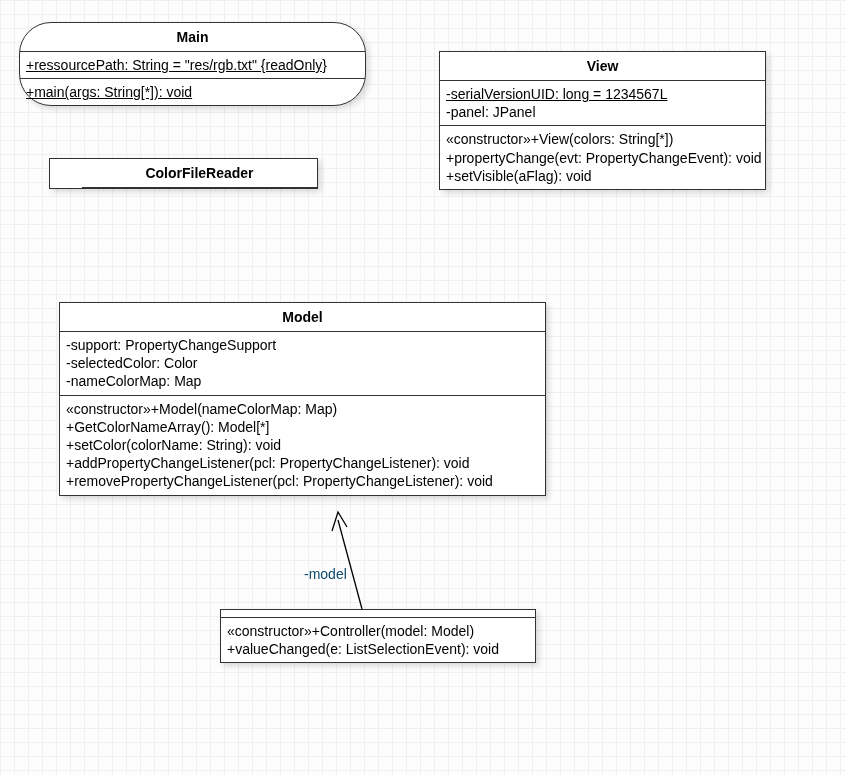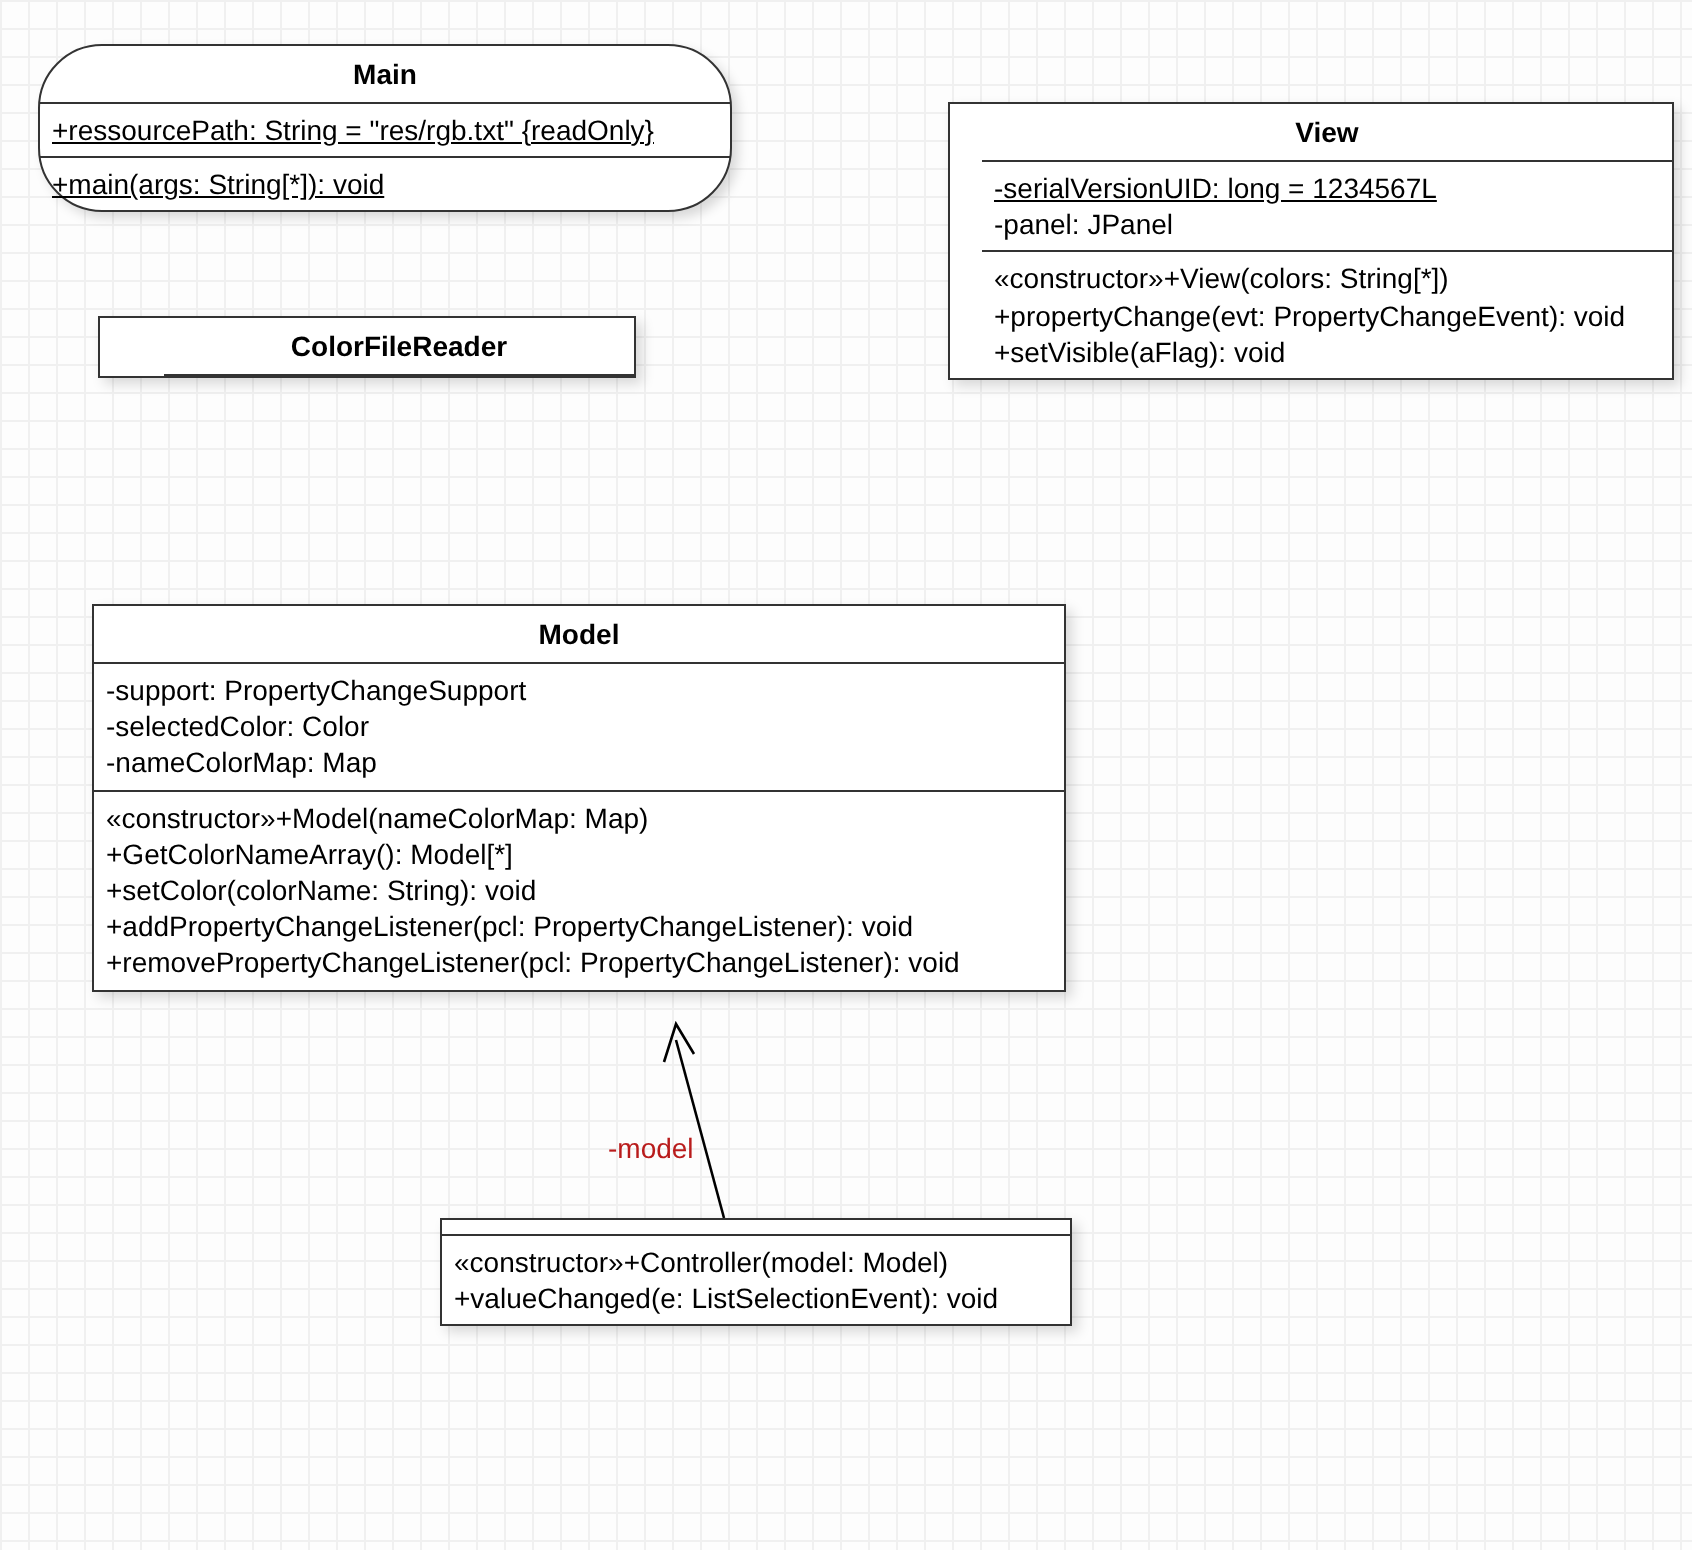--- a/index.html
+++ b/index.html
@@ -44,55 +44,55 @@
   .u { text-decoration: underline; }
   svg.connectors {
     position: absolute;
     left: 0; top: 0;
     width: 846px; height: 775px;
     pointer-events: none;
   }
   .assoc-label {
     position: absolute;
     font-size: 14px;
-    color: #b91c1c;
+    color: #0c4a6e;
     background: transparent;
   }
 </style>
 </head>
 <body>
 
 <div class="uml-class" style="left:19px; top:22px; width:347px;border-radius:32px;">
   <div class="uml-name">Main</div>
   <div class="uml-section">
     <span class="row u">+ressourcePath: String = "res/rgb.txt" {readOnly}</span>
   </div>
   <div class="uml-section">
     <span class="row u">+main(args: String[*]): void</span>
   </div>
 </div>
 
 <div class="uml-class" style="left:49px; top:158px; width:269px;padding-left:32px;">
   <div class="uml-name">ColorFileReader</div>
 </div>
 
-<div class="uml-class" style="left:474px; top:51px; width:363px;padding-left:16px;">
+<div class="uml-class" style="left:439px; top:51px; width:327px;">
   <div class="uml-name">View</div>
   <div class="uml-section">
     <span class="row u">-serialVersionUID: long = 1234567L</span>
     <span class="row">-panel: JPanel</span>
   </div>
   <div class="uml-section">
     <span class="row">«constructor»+View(colors: String[*])</span>
     <span class="row">+propertyChange(evt: PropertyChangeEvent): void</span>
     <span class="row">+setVisible(aFlag): void</span>
   </div>
 </div>
 
-<div class="uml-class" style="left:46px; top:302px; width:487px;">
+<div class="uml-class" style="left:59px; top:302px; width:487px;">
   <div class="uml-name">Model</div>
   <div class="uml-section">
     <span class="row">-support: PropertyChangeSupport</span>
     <span class="row">-selectedColor: Color</span>
     <span class="row">-nameColorMap: Map</span>
   </div>
   <div class="uml-section">
     <span class="row">«constructor»+Model(nameColorMap: Map)</span>
     <span class="row">+GetColorNameArray(): Model[*]</span>
     <span class="row">+setColor(colorName: String): void</span>

